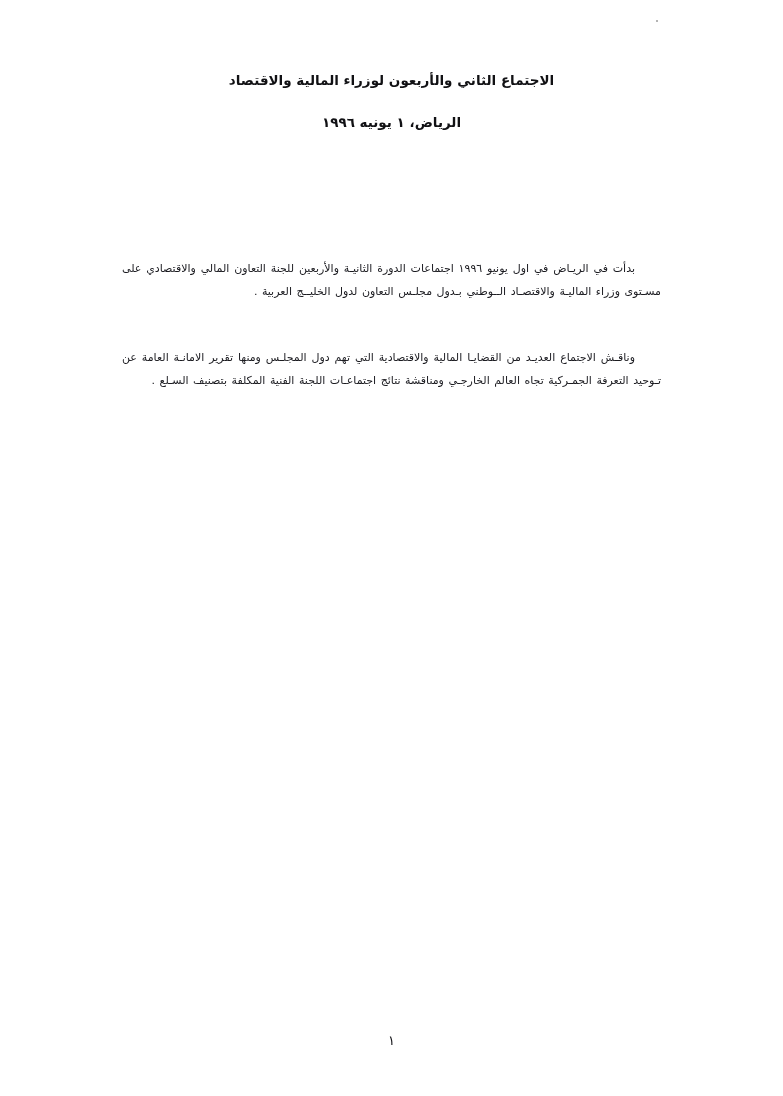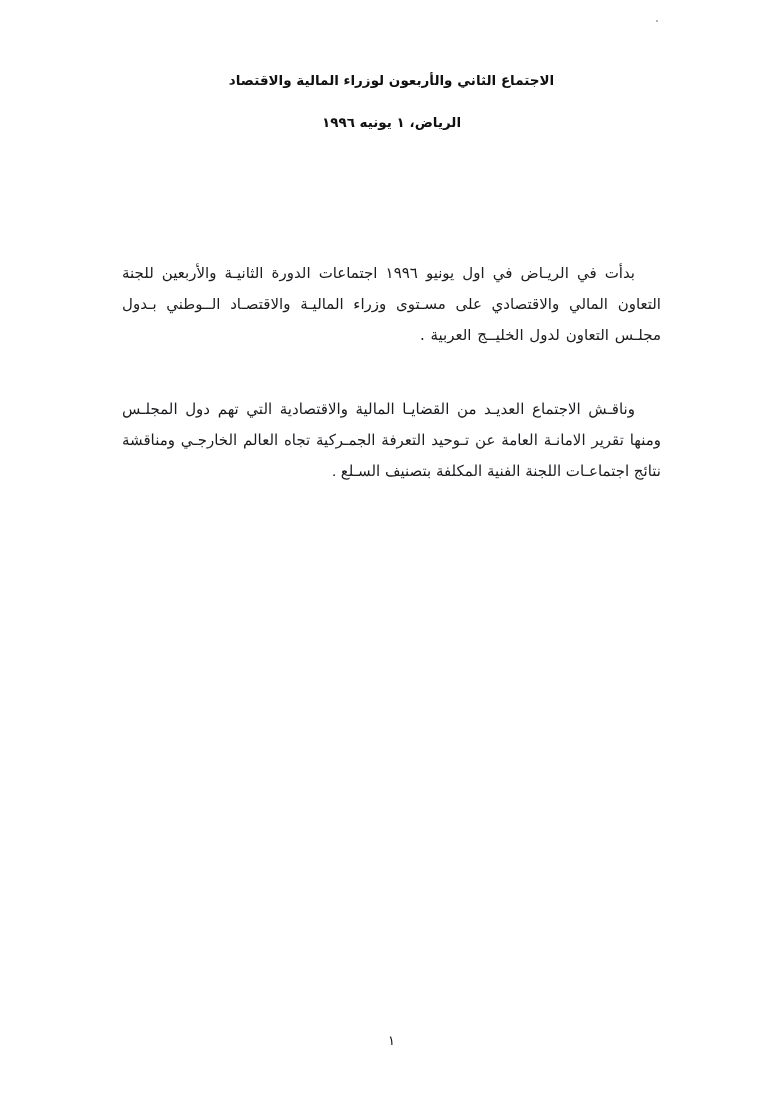--- a/index.html
+++ b/index.html
@@ -45,31 +45,30 @@
     letter-spacing: 1.2px;
     margin-bottom: 16px;
   }
   .body-block {
     position: absolute;
     top: 258px;
     left: 122px;
     right: 122px;
   }
   .para {
-    font-size: 15px;
+    font-size: 11px;
     line-height: 2.05;
     text-align: justify;
     text-align-last: right;
     color: #1b1b20;
     margin: 0 0 44px 0;
     word-spacing: 1px;
   }
   .para.p2 {
     margin-bottom: 0;
-    font-family: Liberation Serif, serif;
   }
   .para .indent {
     display: inline-block;
     width: 26px;
   }
   .page-number {
     position: absolute;
     bottom: 48px;
     left: 0;
     right: 0;

